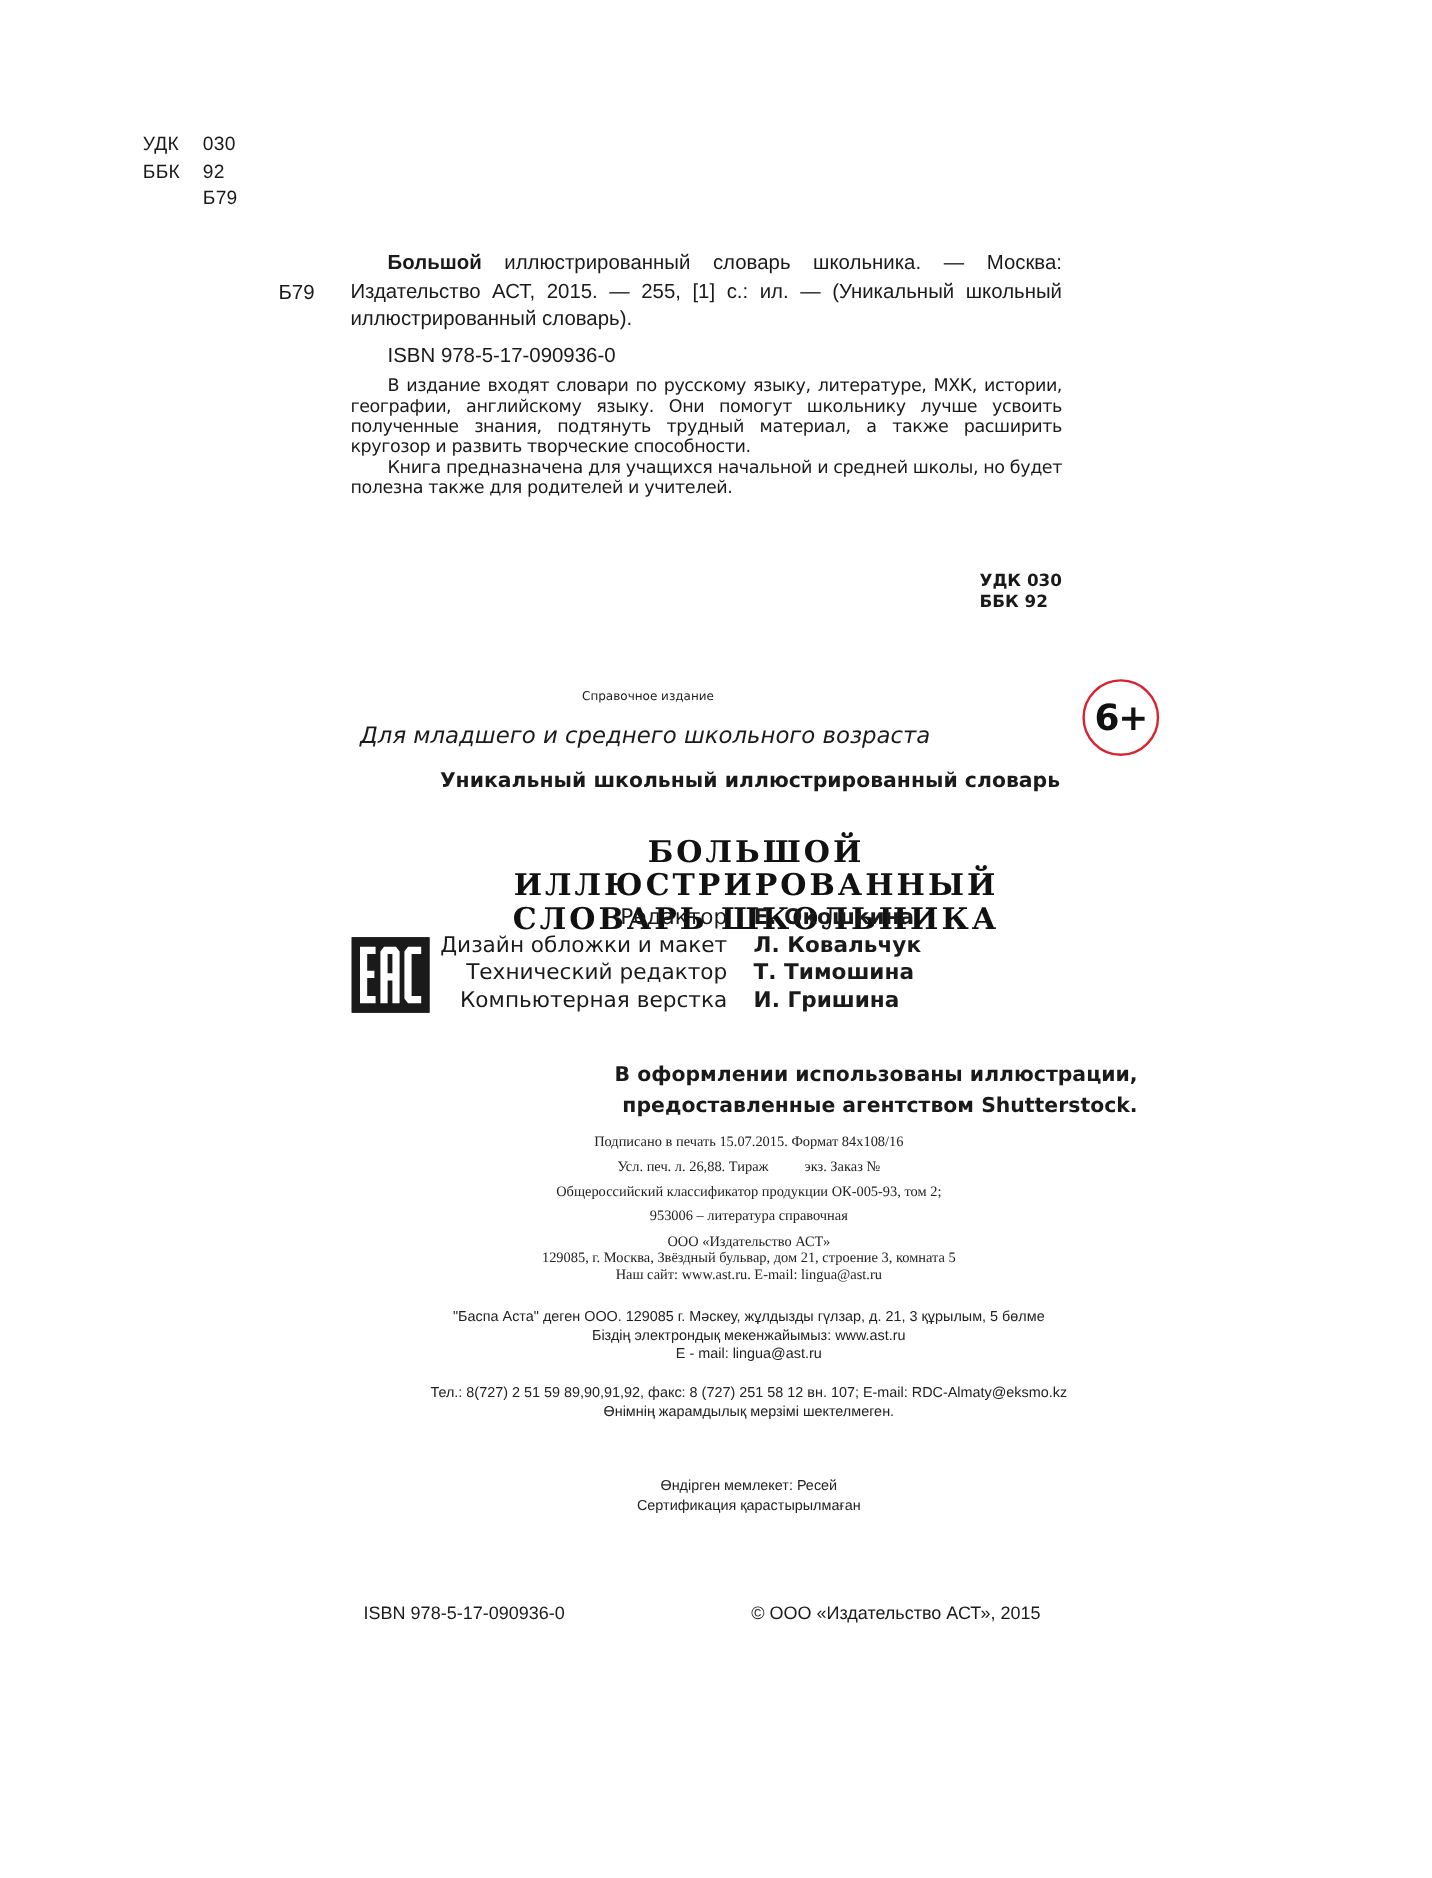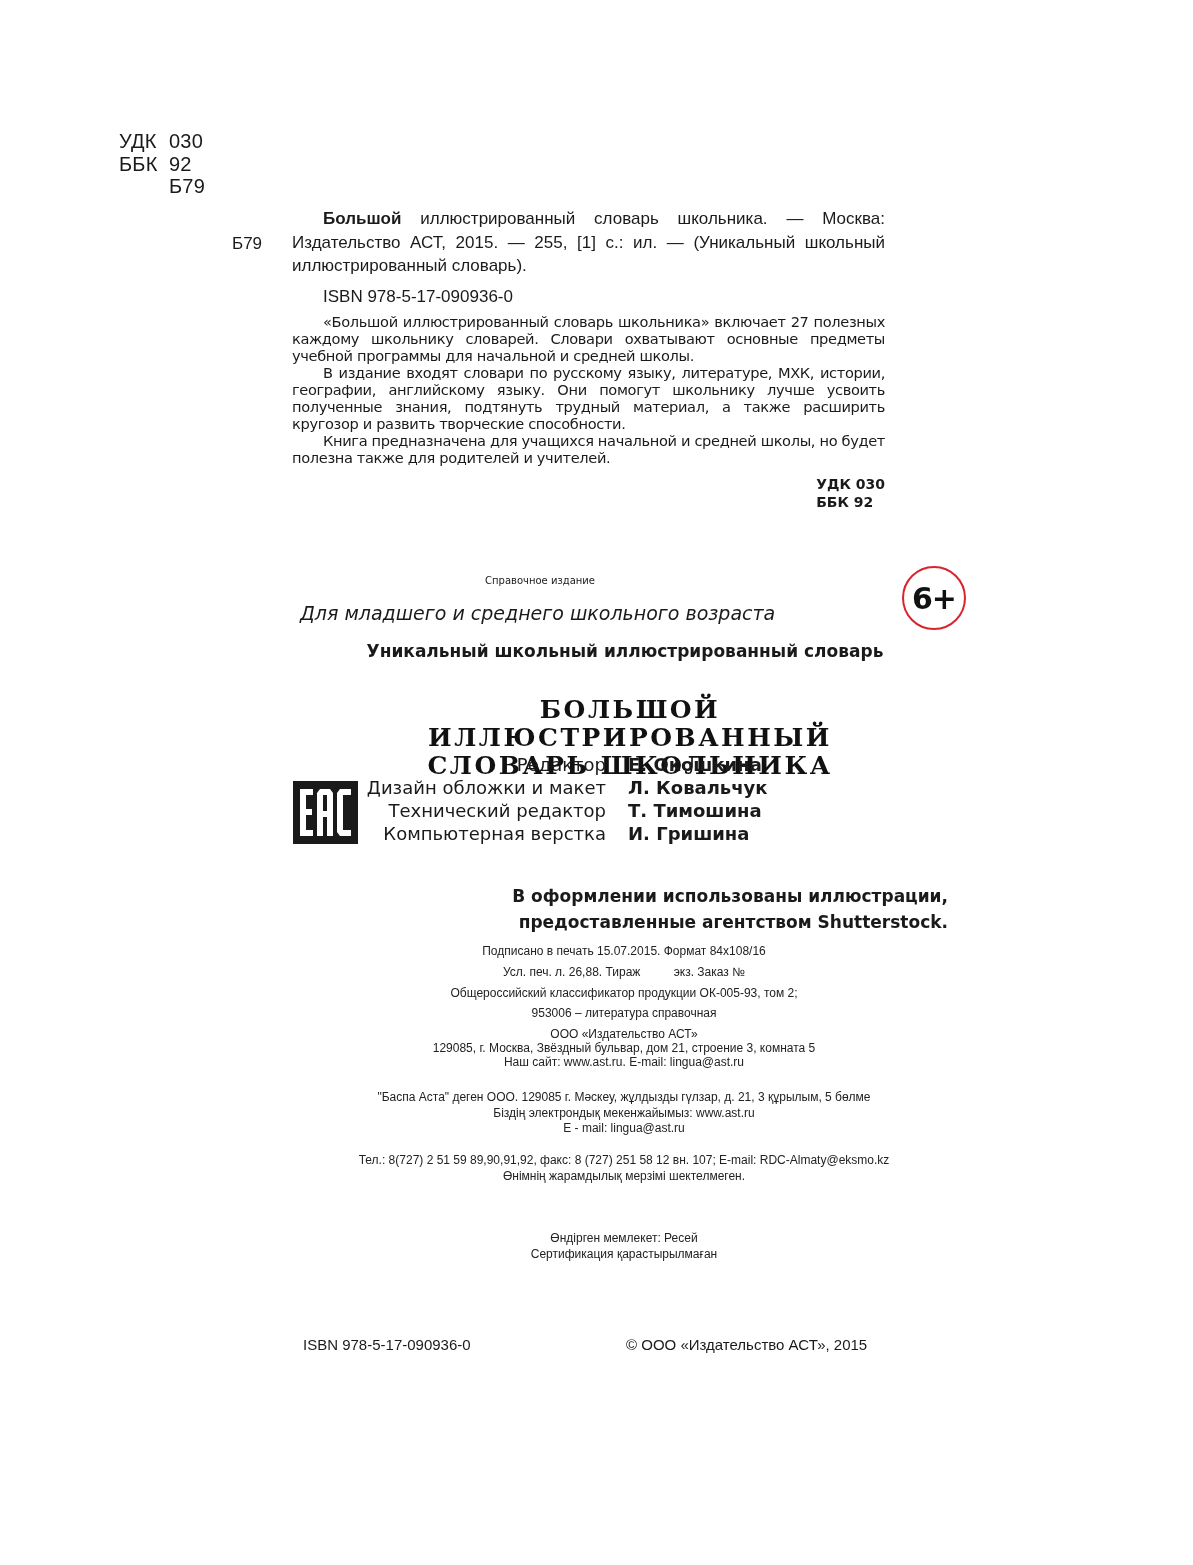--- a/index.html
+++ b/index.html
@@ -4,21 +4,21 @@
 <style>
   html, body { margin: 0; padding: 0; background: #ffffff; }
   body {
     width: 1193px; height: 1565px; position: relative; overflow: hidden;
     color: #1a1a1a;
     font-family: "DejaVu Sans", "Liberation Sans", sans-serif;
   }
   .abs { position: absolute; }
 
   
-  .cls { left: 119px; top: 130px; font-size: 20px; line-height: 22.5px; font-family: "Liberation Sans", sans-serif; letter-spacing: 0.2px; }
+  .cls { left: 119px; top: 110px; font-size: 16px; line-height: 22.5px; font-family: "Liberation Sans", sans-serif; letter-spacing: 0.2px; }
   .cls .row { display: flex; height: 22.5px; }
   .cls .k { width: 50px; }
 
   
   .bib { left: 292px; top: 207px; width: 593px; font-size: 17px; line-height: 23.5px; text-align: justify; font-family: "Liberation Sans", sans-serif; }
   .bib .first { text-indent: 31px; }
   .bib .first b { font-weight: bold; }
   .b79side { left: 232px; top: 234px; font-size: 17px; font-family: "Liberation Sans", sans-serif; }
   .isbn-top { left: 323px; top: 287px; font-size: 17px; font-family: "Liberation Sans", sans-serif; }
 
@@ -42,21 +42,21 @@
   .credits { left: 330px; top: 753px; font-size: 18px; line-height: 23px; }
   .credits .row { display: flex; }
   .credits .role { width: 298px; text-align: right; padding-right: 22px; box-sizing: border-box; }
   .credits .name { font-weight: bold; }
 
   .eac { left: 293px; top: 781px; width: 65px; height: 63px; background: #1a1a1a; }
   .eac svg { display: block; }
 
   .illus { top: 884px; left: 300px; width: 648px; text-align: right; font-size: 17px; font-weight: bold; line-height: 25.5px; }
 
-  .imprint { left: 300px; width: 648px; text-align: center; font-family: Liberation Sans, sans-serif; font-size: 12px; color: #222; }
+  .imprint { left: 300px; width: 648px; text-align: center; font-family: Liberation Serif, serif; font-size: 12px; color: #222; }
   .imprint .l { height: 20.8px; line-height: 20.8px; }
   .imprint .tight { height: 14px; line-height: 14px; }
 
   .kz { left: 200px; width: 848px; text-align: center; font-family: "Liberation Sans", sans-serif; font-size: 12px; line-height: 15.5px; color: #222; }
 
   .foot { top: 1336px; font-size: 15px; font-family: "Liberation Sans", sans-serif; }
 </style>
 </head>
 <body>
 
@@ -75,21 +75,20 @@
   </div>
 </div>
 
 <div class="abs b79side">Б79</div>
 <div class="abs bib">
   <div class="first"><b>Большой</b><span> иллюстрированный словарь школьника. — Москва: Издательство АСТ, 2015. — 255, [1] с.: ил. — (Уникальный школьный иллюстрированный словарь).</span></div>
 </div>
 <div class="abs isbn-top">ISBN 978-5-17-090936-0</div>
 
 <div class="abs annot">
-  <p>«Большой иллюстрированный словарь школьника» включает 27 полезных каждому школьнику словарей. Словари охватывают основные предметы учебной программы для начальной и средней школы.</p>
   <p>В издание входят словари по русскому языку, литературе, МХК, истории, географии, английскому языку. Они помогут школьнику лучше усвоить полученные знания, подтянуть трудный материал, а также расширить кругозор и развить творческие способности.</p>
   <p class="last">Книга предназначена для учащихся начальной и средней школы, но будет полезна также для родителей и учителей.</p>
 </div>
 <div class="abs udk-right">
   <div>УДК 030</div>
   <div>ББК 92</div>
 </div>
 
 <div class="abs sprav">Справочное издание</div>
 <div class="abs dlya">Для младшего и среднего школьного возраста</div>

